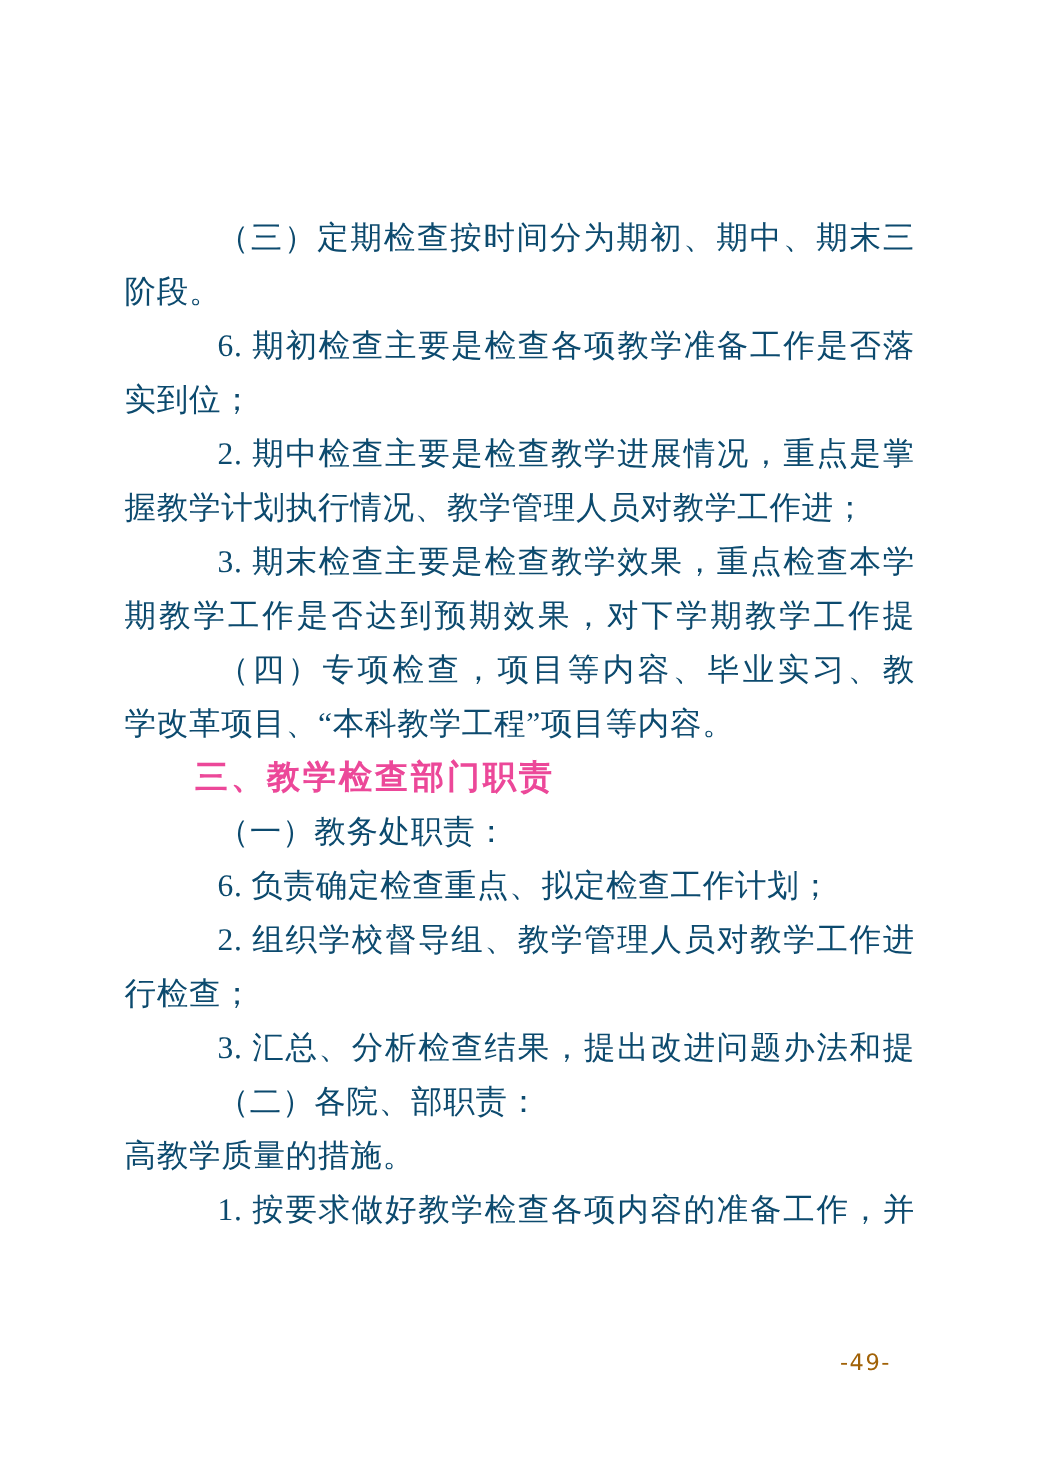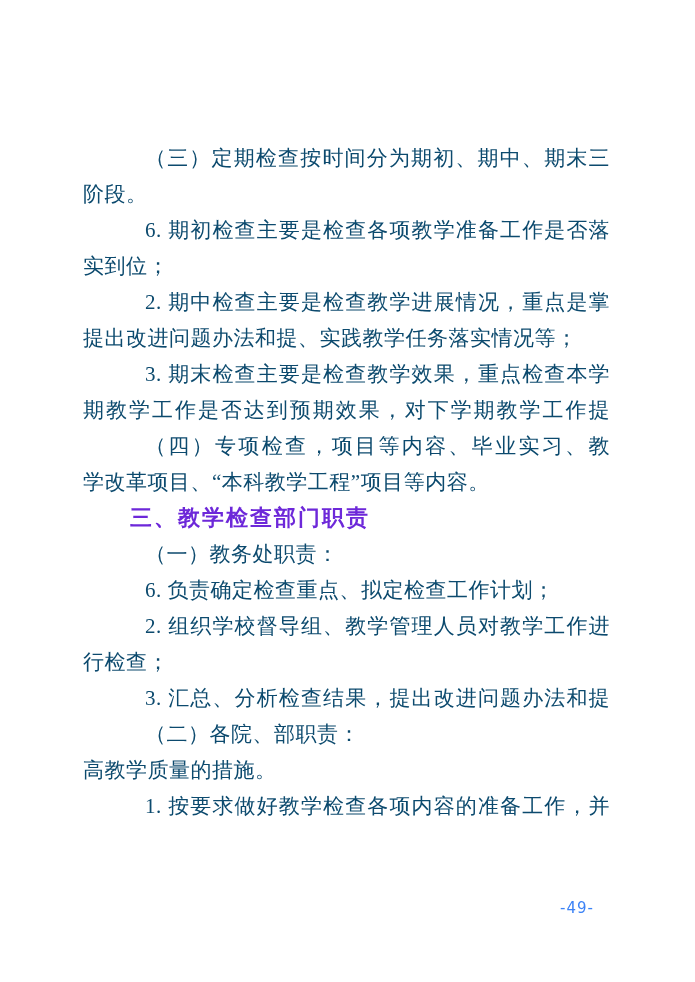--- a/index.html
+++ b/index.html
@@ -42,43 +42,43 @@
     text-align-last: justify;
   }
   .indent {
     padding-left: 62px;
   }
   .heading {
     font-weight: bold;
     font-size: 22px;
     letter-spacing: 2px;
     padding-left: 47px;
-    color: #6d28d9;
+    color: #ec4899;
   }
   .page-number {
     position: absolute;
     top: 899px;
     left: 560px;
     font-family: "DejaVu Sans", "Liberation Sans", sans-serif;
     font-size: 15px;
     letter-spacing: 1px;
-    color: #3b82f6;
+    color: #a16207;
   }
 </style>
 </head>
 <body>
 
 <div class="page">
   <div class="content">
     <div class="line indent just">（三）定期检查按时间分为期初、期中、期末三</div>
     <div class="line">阶段。</div>
     <div class="line indent just">6. 期初检查主要是检查各项教学准备工作是否落</div>
     <div class="line">实到位；</div>
     <div class="line indent just">2. 期中检查主要是检查教学进展情况，重点是掌</div>
-    <div class="line">提出改进问题办法和提、实践教学任务落实情况等；</div>
+    <div class="line">握教学计划执行情况、教学管理人员对教学工作进；</div>
     <div class="line indent just">3. 期末检查主要是检查教学效果，重点检查本学</div>
     <div class="line just">期教学工作是否达到预期效果，对下学期教学工作提</div>
     <div class="line indent just">（四）专项检查，项目等内容、毕业实习、教</div>
     <div class="line">学改革项目、“本科教学工程”项目等内容。</div>
     <div class="line heading">三、教学检查部门职责</div>
     <div class="line indent">（一）教务处职责：</div>
     <div class="line indent">6. 负责确定检查重点、拟定检查工作计划；</div>
     <div class="line indent just">2. 组织学校督导组、教学管理人员对教学工作进</div>
     <div class="line">行检查；</div>
     <div class="line indent just">3. 汇总、分析检查结果，提出改进问题办法和提</div>

